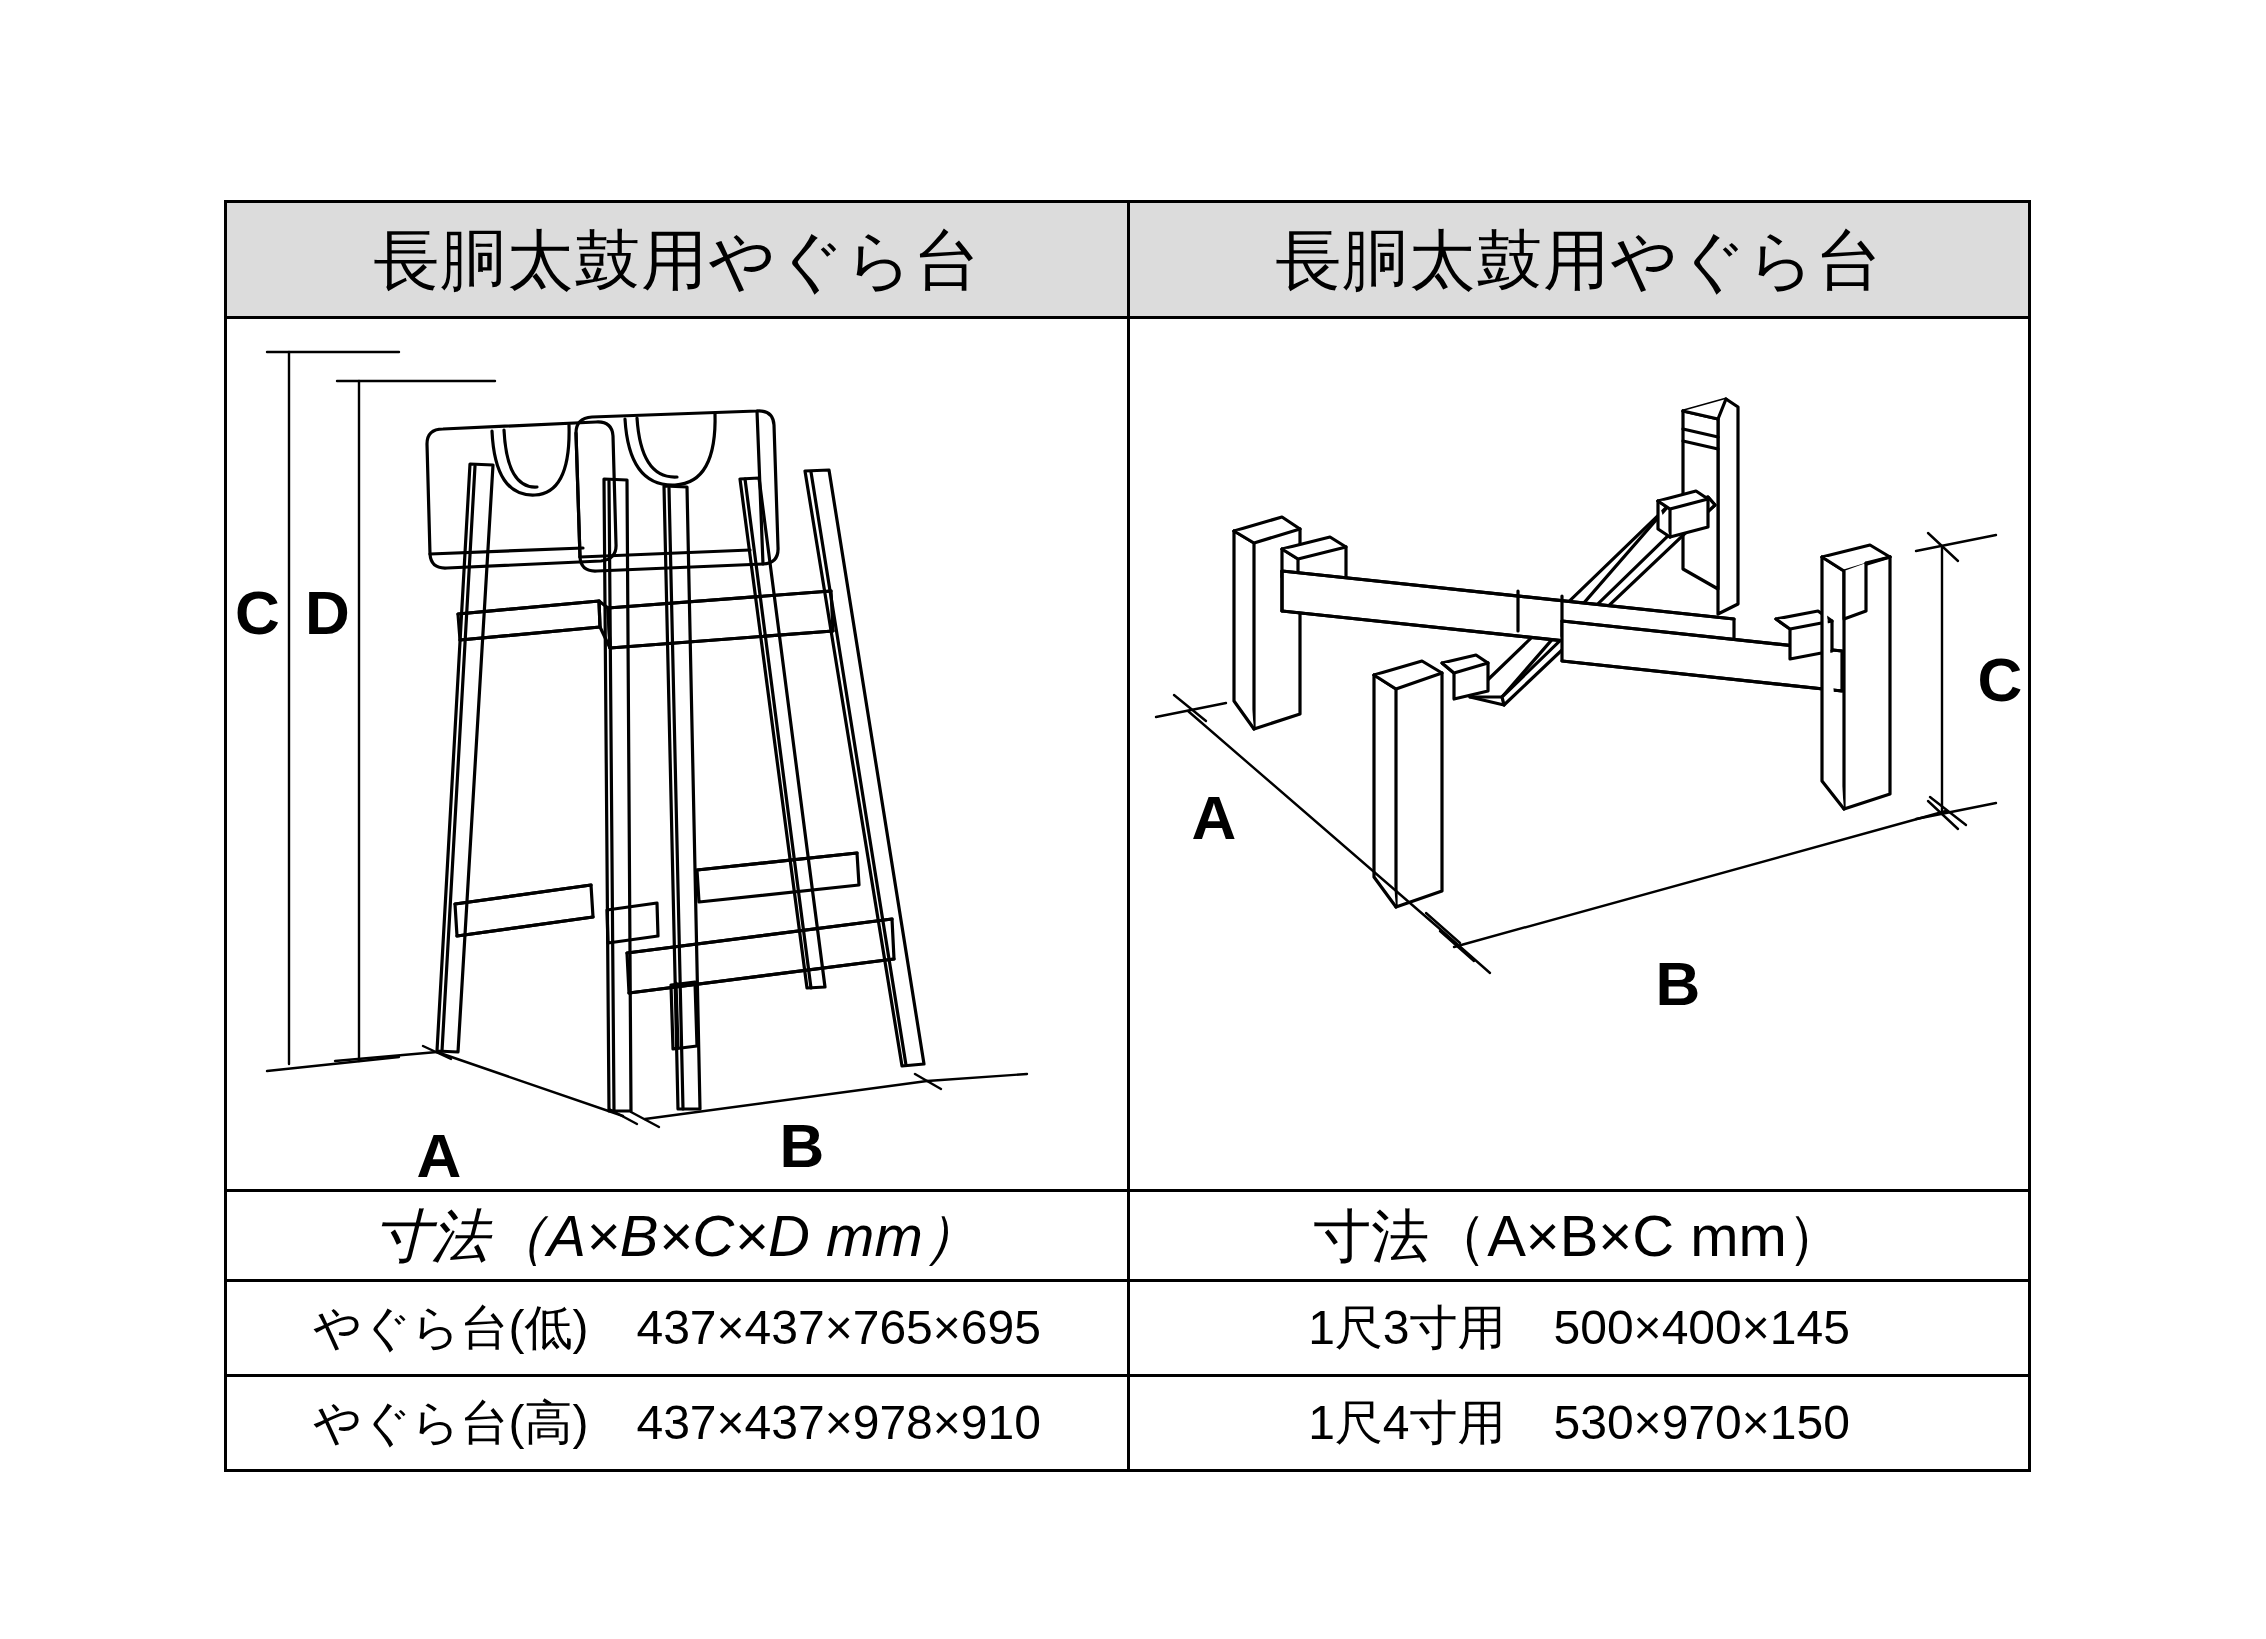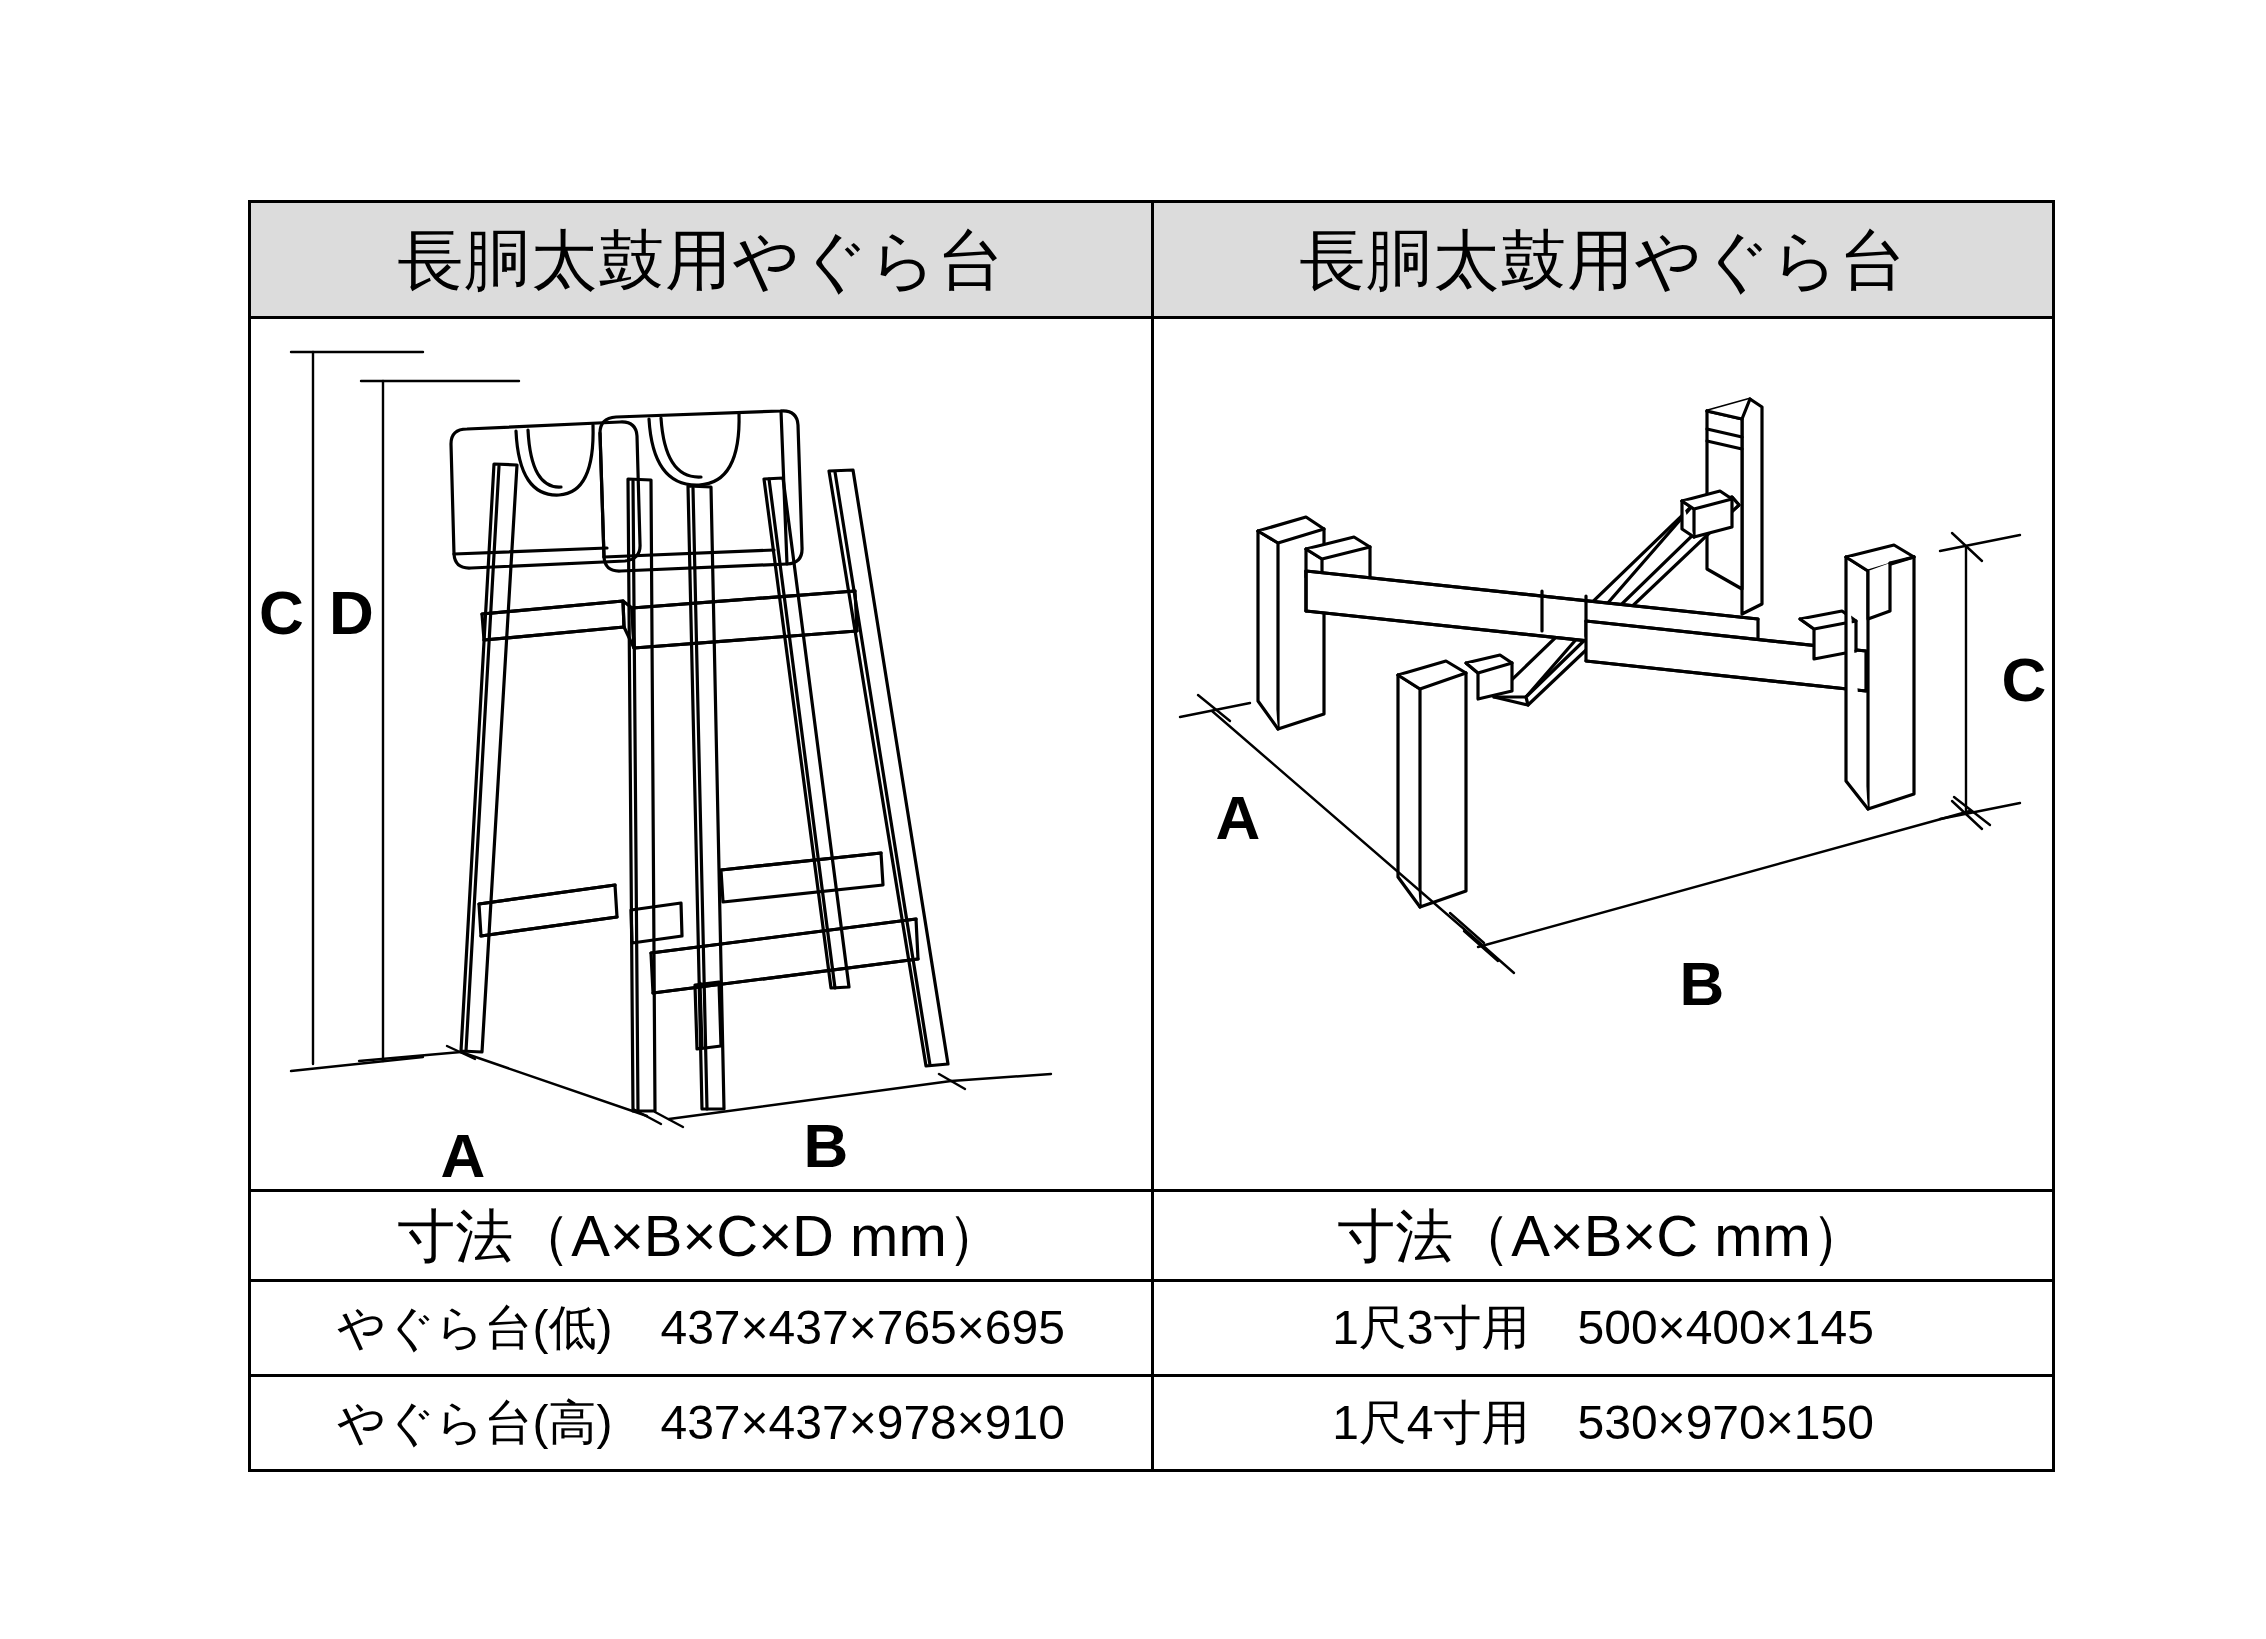--- a/index.html
+++ b/index.html
@@ -11,21 +11,21 @@
     width: 2266px;
     height: 1639px;
     font-family: "Liberation Sans", "DejaVu Sans", sans-serif;
     color: #000000;
     overflow: hidden;
     position: relative;
   }
 
   #spec-table {
     position: absolute;
-    left: 248px;
+    left: 224px;
     top: 200px;
     width: 1798px;
     height: 1250px;
     border-collapse: collapse;
     table-layout: fixed;
   }
   #spec-table td {
     border: 3px solid #000000;
     padding: 0;
     vertical-align: middle;
@@ -53,21 +53,21 @@
     position: relative;
   }
   .row-figure td.col-left { border-right-width: 6px; }
 
   .row-dim td {
     height: 87px;
     font-size: 58px;
     line-height: 1;
     white-space: nowrap;
   }
-  .row-dim td.col-left { border-right-width: 6px; }
+  .row-dim td.col-left { border-right-width: 6px; font-style: italic; }
 
   .row-spec td {
     height: 92px;
     font-size: 48px;
     line-height: 1;
     white-space: nowrap;
   }
   .row-spec td.col-left { border-right-width: 6px; }
 
   .fig-wrap {

